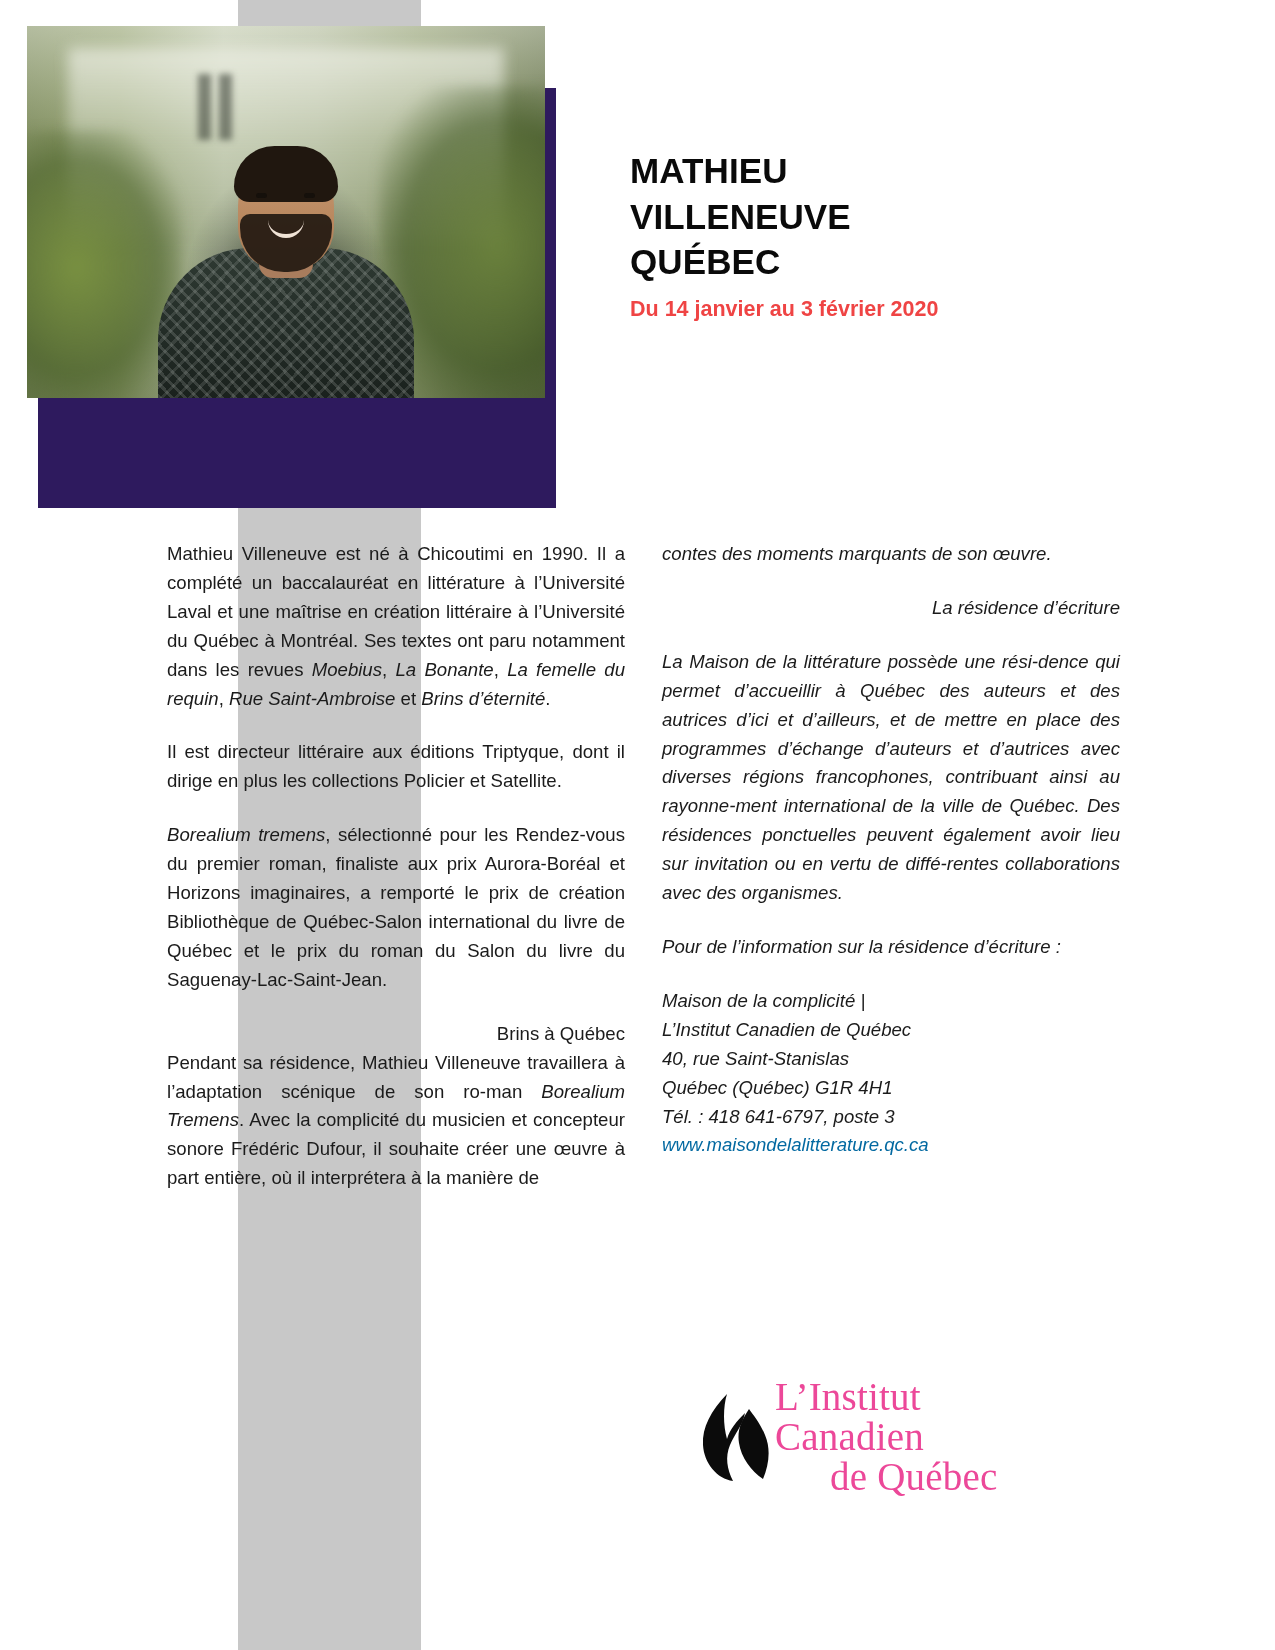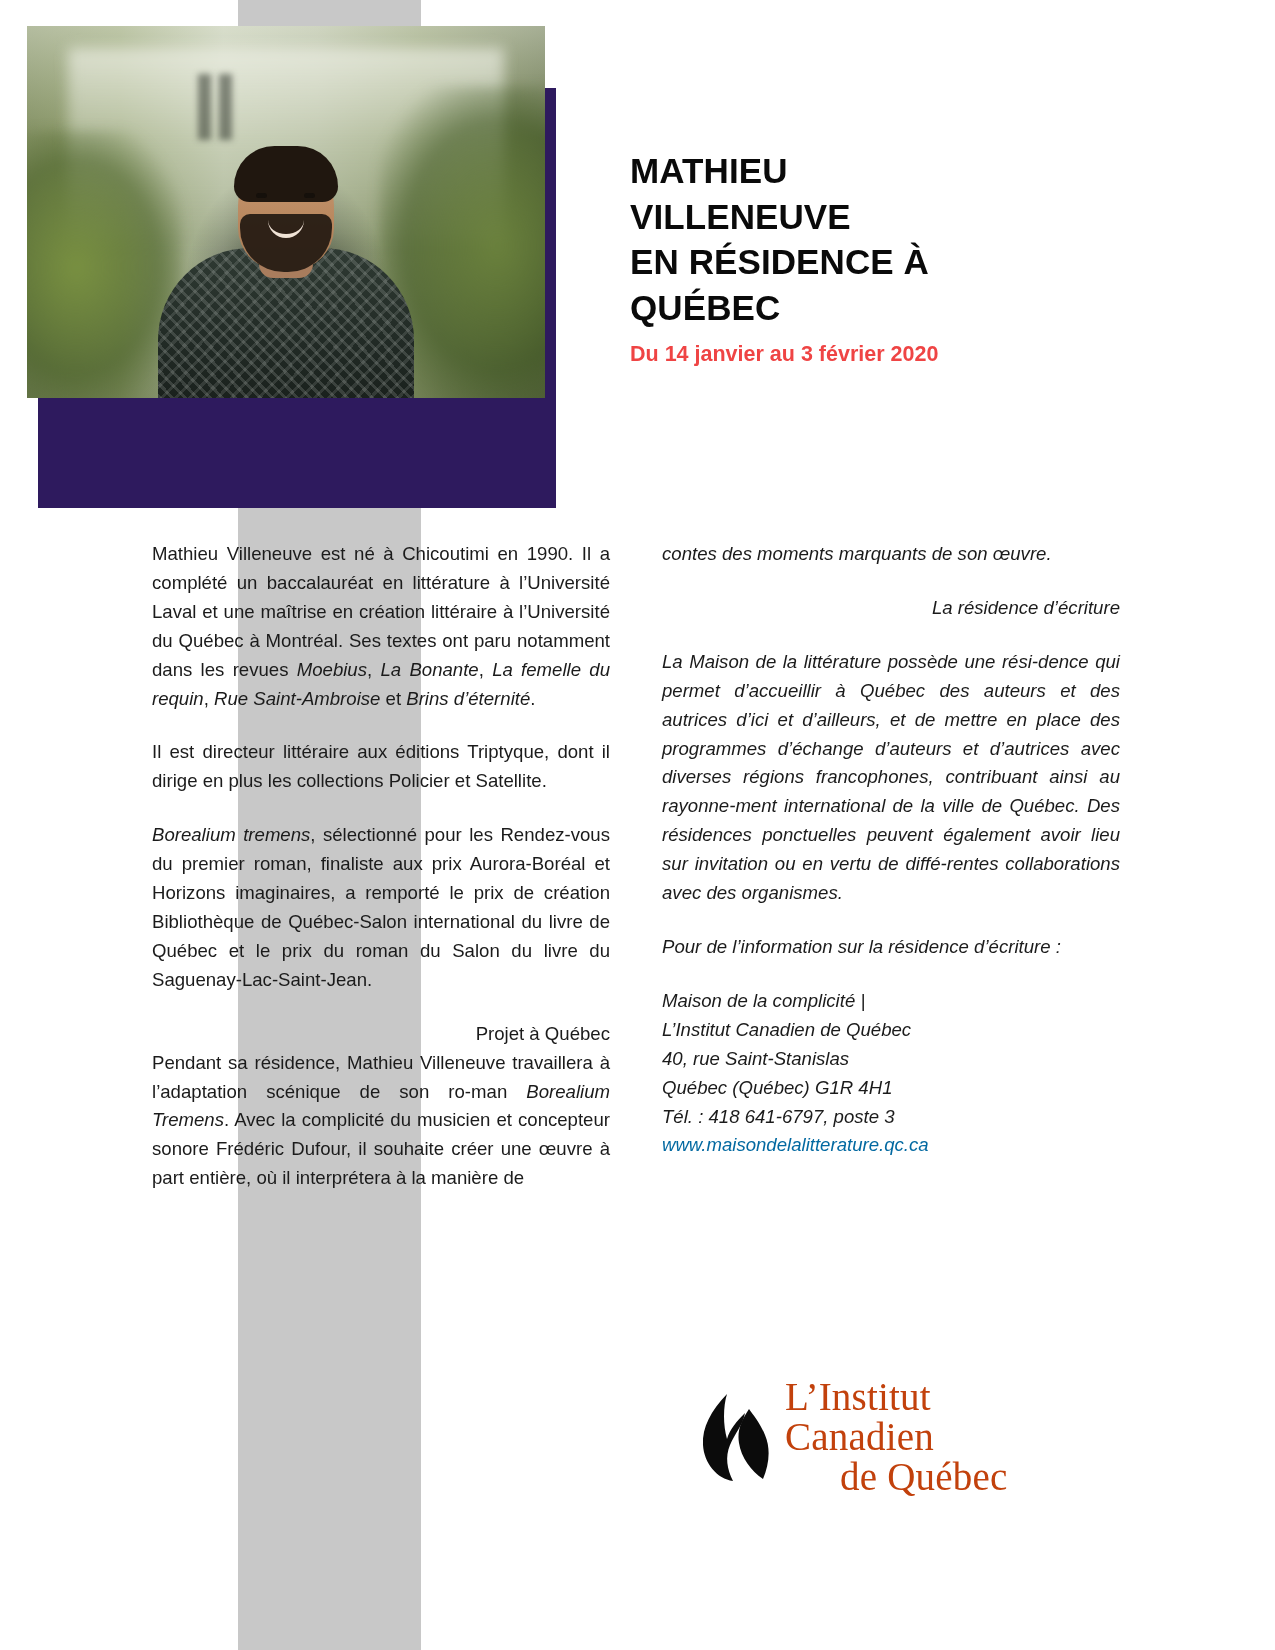--- a/index.html
+++ b/index.html
@@ -205,21 +205,21 @@
     left: 0;
     top: 540px;
     width: 1275px;
     z-index: 3;
   }
   .col {
     position: absolute;
     top: 0;
     width: 458px;
   }
-  .col-left  { left: 152px; }
+  .col-left  { left: 167px; }
   .col-right { left: 662px; font-style: italic; }
 
   p.body {
     margin: 0 0 25px 0;
     font-size: 18.6px;
     line-height: 1.555;
     text-align: justify;
     color: #1b1b1b;
   }
   p.body.last { margin-bottom: 0; }
@@ -250,23 +250,22 @@
     left: 697px;
     top: 1382px;
     width: 380px;
     height: 110px;
     z-index: 4;
     display: flex;
     align-items: center;
   }
   .logo-mark { width: 78px; height: 92px; flex: 0 0 78px; }
   .logo-words {
-    margin-left: 10px;
     font-family: "Liberation Serif", serif;
-    color: #c2410c;
+    color: #ec4899;
     line-height: 1.02;
   }
   .logo-l1 { font-size: 39px; letter-spacing: 0.2px; }
   .logo-l2 { font-size: 39px; letter-spacing: 0.2px; padding-left: 55px; }
 </style>
 </head>
 <body>
 
 <div id="page">
 
@@ -289,36 +288,35 @@
         <div class="eye l"></div>
         <div class="eye r"></div>
         <div class="smile"></div>
       </div>
     </div>
   </div>
 
   <div class="header-text">
     <div class="title-line">MATHIEU</div>
     <div class="title-line">VILLENEUVE</div>
-    <div class="title-line">EN RÉSIDENCE À</div>
     <div class="title-line">QUÉBEC</div>
     <div class="subtitle">Du 14 janvier au 3 février 2020</div>
   </div>
 
   <div class="columns">
 
     <div class="col col-left">
 
       <p class="body"><span>Mathieu Villeneuve est né à Chicoutimi en 1990. Il a complété un baccalauréat en littérature à l’Université Laval et une maîtrise en création littéraire à l’Université du Québec à Montréal. Ses textes ont paru notamment dans les revues </span><span class="it">Moebius</span><span>, </span><span class="it">La Bonante</span><span>, </span><span class="it">La femelle du requin</span><span>, </span><span class="it">Rue Saint-Ambroise</span><span> et </span><span class="it">Brins d’éternité</span><span>.</span></p>
 
       <p class="body">Il est directeur littéraire aux éditions Triptyque, dont il dirige en plus les collections Policier et Satellite.</p>
 
       <p class="body"><span class="it">Borealium tremens</span><span>, sélectionné pour les Rendez-vous du premier roman, finaliste aux prix Aurora-Boréal et Horizons imaginaires, a remporté le prix de création Bibliothèque de Québec-Salon international du livre de Québec et le prix du roman du Salon du livre du Saguenay-Lac-Saint-Jean.</span></p>
 
-      <div class="subhead">Projet à Québec</div>
+      <div class="subhead">Brins à Québec</div>
 
       <p class="body last"><span>Pendant sa résidence, Mathieu Villeneuve travaillera à l’adaptation scénique de son ro-man </span><span class="it">Borealium Tremens</span><span>. Avec la complicité du musicien et concepteur sonore Frédéric Dufour, il souhaite créer une œuvre à part entière, où il interprétera à la manière de</span></p>
 
     </div>
 
     <div class="col col-right">
 
       <p class="body">contes des moments marquants de son œuvre.</p>
 
       <div class="subhead spaced">La résidence d’écriture</div>

